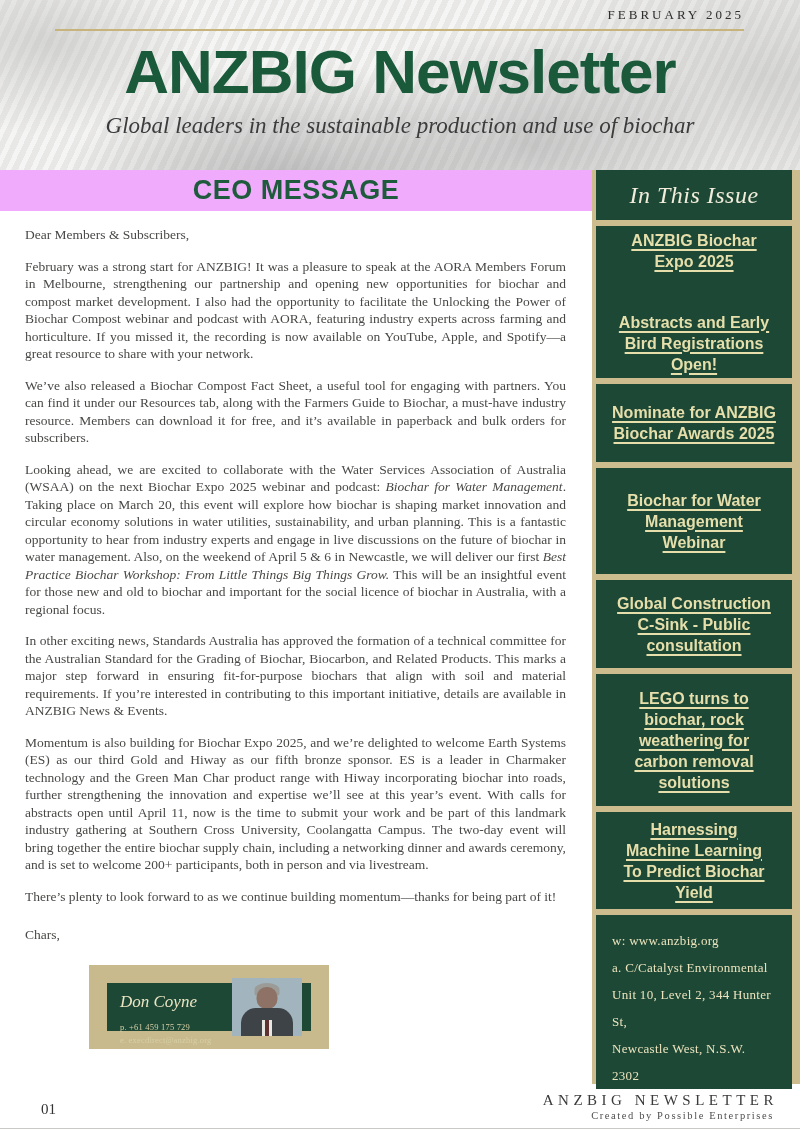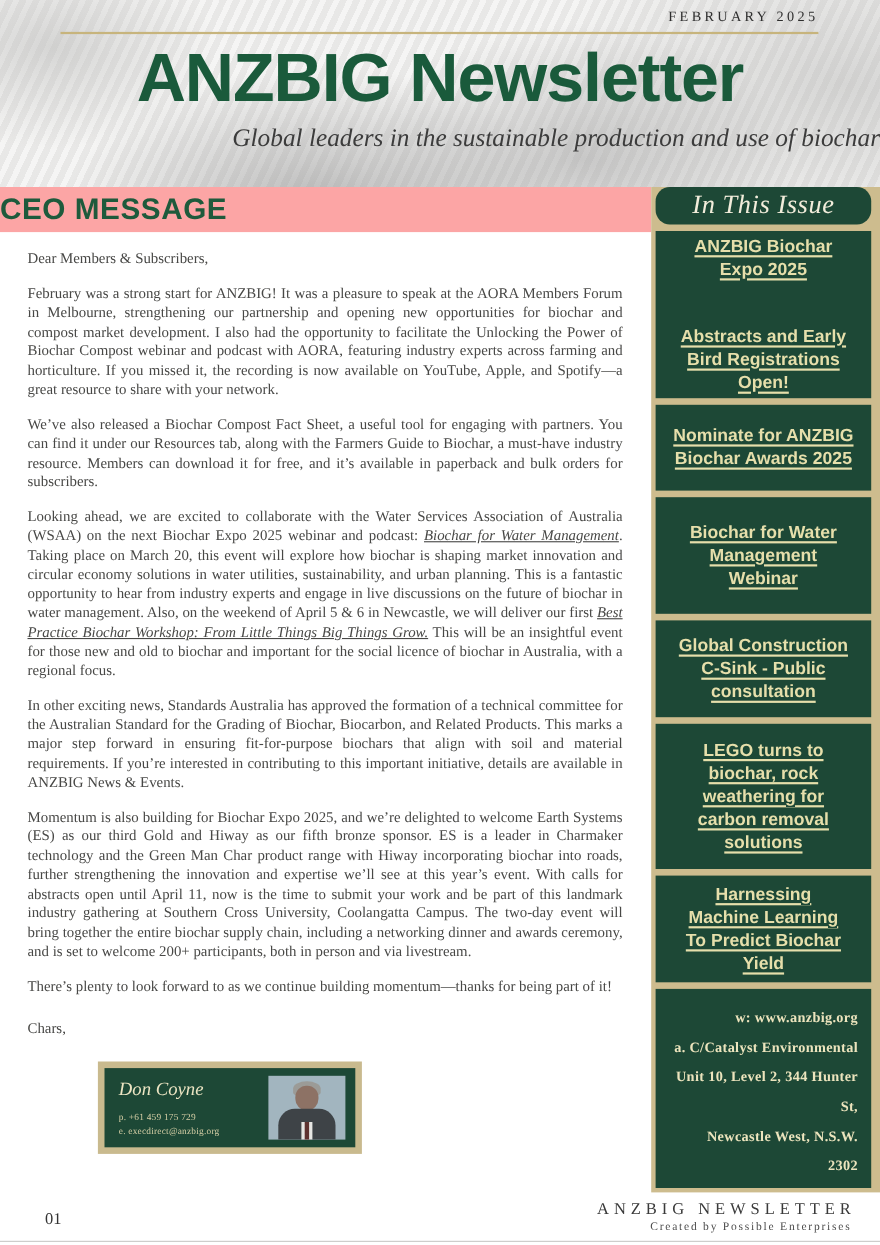--- a/index.html
+++ b/index.html
@@ -30,49 +30,49 @@
     position:absolute; top:29px; left:55px; right:56px; height:2px;
     background:#c7b47c;
   }
   .masthead-title {
     position:absolute; top:36px; left:0; width:100%;
     text-align:center; font-family:"Liberation Sans", sans-serif;
     font-weight:bold; font-size:62px; letter-spacing:-1px; color:#1a5a3b;
   }
   .masthead-subtitle {
     position:absolute; top:113px; left:0; width:100%;
-    text-align:right; font-style:italic; font-size:23px; color:#3c3c3c;
+    text-align:center; font-style:italic; font-size:23px; color:#3c3c3c;
   }
 
   
   .content { display:flex; align-items:flex-start; }
   .main-col { width:592px; }
 
   .section-bar {
-    height:41px; background:#fca5a5; 
+    height:41px; background:#f0abfc; text-align:center;
   }
   .section-bar span {
     font-family:"Liberation Sans", sans-serif; font-weight:bold;
     font-size:27px; line-height:41px; letter-spacing:.5px; color:#1e5a3c;
   }
 
   .body-text { padding:15px 26px 0 25px; }
   .para {
     font-size:13.5px; line-height:17.5px; color:#484846;
     text-align:justify; margin-bottom:14px;
   }
-  .para .it { font-style:italic;text-decoration:underline; }
+  .para .it { font-style:italic; }
   .closing {
     padding:8px 26px 0 25px; font-size:13.5px; color:#484846;
   }
 
   
   .sig-card {
     margin:22px 0 0 89px; width:240px; height:84px;
-    background:#c9ba8e; padding:6px;
+    background:#c9ba8e; padding:18px;
   }
   .sig-inner {
     width:100%; height:100%; background:#1d4836;
     display:flex; align-items:stretch; padding:7px 5px 7px 13px;
   }
   .sig-text { flex:1; }
   .sig-name {
     font-style:italic; font-size:17px; color:#ece5c3; margin:2px 0 9px 0;
   }
   .sig-line {
@@ -100,35 +100,35 @@
   
   .sidebar {
     width:208px; height:914px; background:#cdbc8e;
     display:flex; flex-direction:column; gap:6px;
     padding:0 8px 4px 4px;
   }
   .issue-box {
     background:#1d4836; display:flex; flex-direction:column;
     align-items:center; justify-content:center; flex:0 0 auto;
   }
-  .issue-header { height:34px;border-radius:13px; }
+  .issue-header { height:50px; }
   .issue-header span {
     font-style:italic; font-size:24px; color:#f2eddb; letter-spacing:.5px;
   }
   .links-box { gap:20px; padding:0 16px; }
   .issue-link {
     display:block; text-align:center;
     font-family:"Liberation Sans", sans-serif; font-weight:bold;
     font-size:16px; line-height:21px; color:#e6dfab;
     text-decoration:underline; text-decoration-thickness:2px; text-underline-offset:3px;
     cursor:pointer;
   }
   .sidebar > .issue-box:nth-child(7) { padding:0 24px; }
   .contact-box {
-    flex:1 1 auto; display:block; text-align:right; padding:12px 12px 0 0;font-weight:bold;
+    flex:1 1 auto; display:block; text-align:left; padding:12px 12px 0 16px;
   }
   .contact-line {
     font-size:13px; line-height:27px; color:#ece4bd; letter-spacing:.3px;
   }
 
   
   .footer { position:absolute; top:1092px; right:22px; text-align:right; }
   .footer-brand { font-size:15px; letter-spacing:4.5px; color:#3a3a3a; }
   .footer-credit { font-size:10.5px; letter-spacing:1.6px; color:#4d4d4d; margin:1px 4px 0 0; }
   .bottom-rule { position:absolute; left:0; right:0; top:1128px; height:1px; background:#c9c9c7; }

